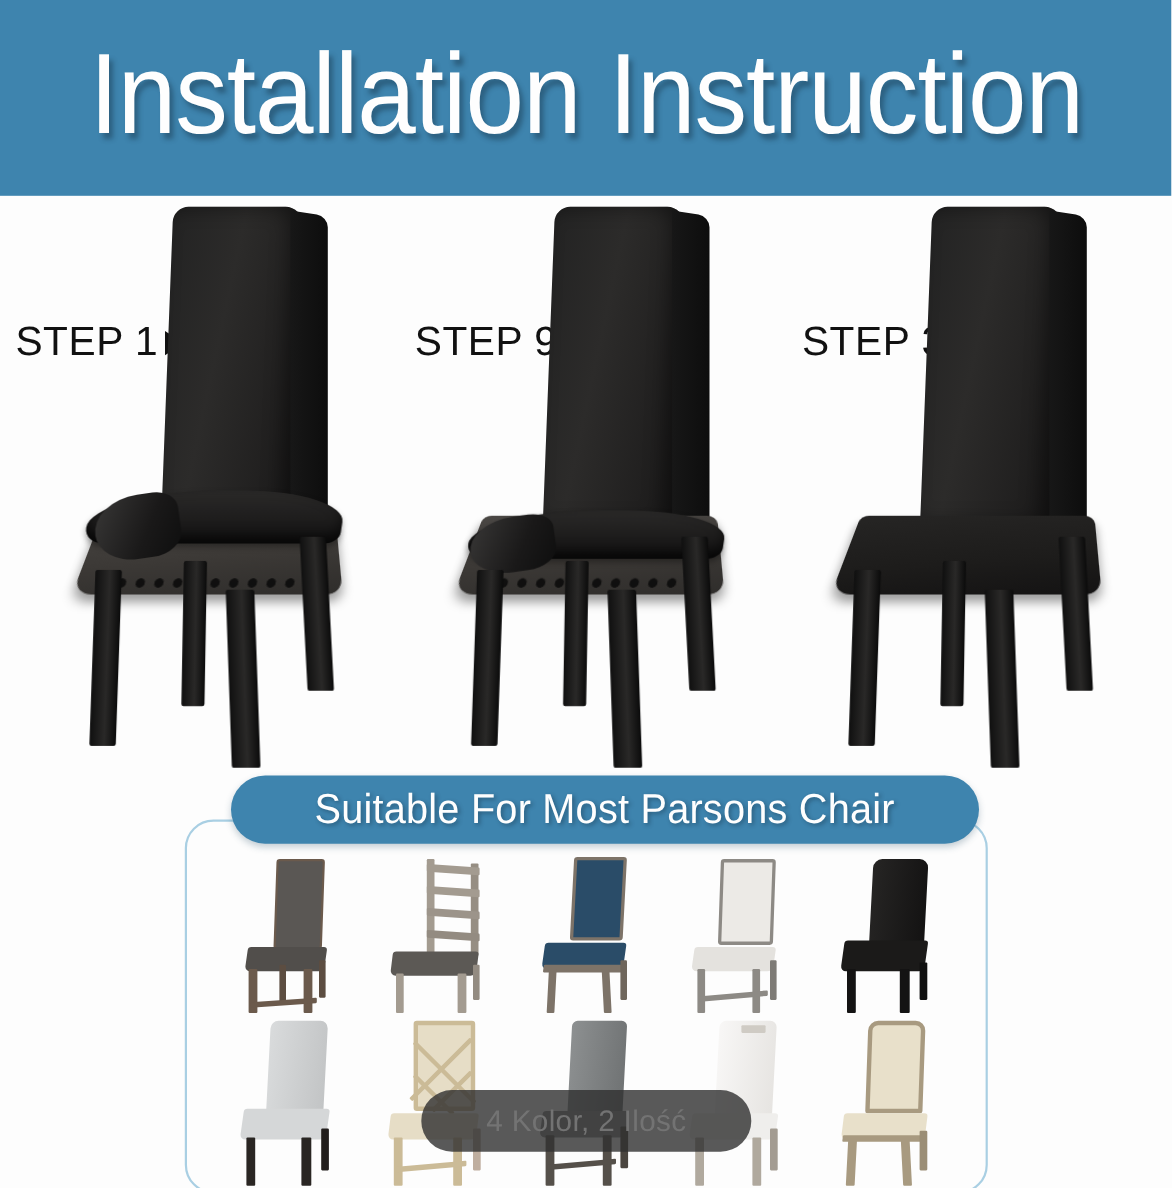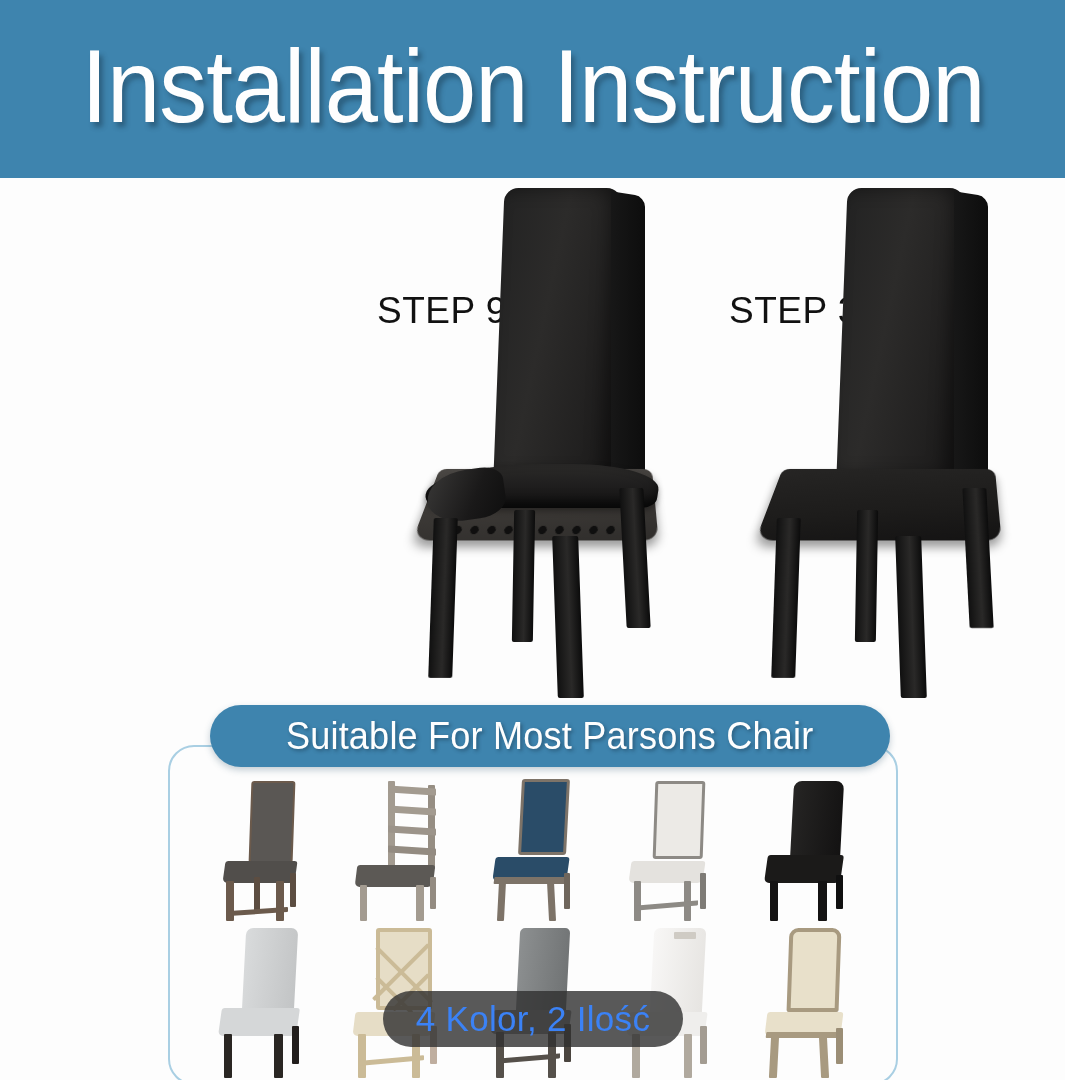--- a/index.html
+++ b/index.html
@@ -159,32 +159,50 @@
   .m-rail { position:absolute; border-radius:1px; }
 
   
   .kolor-pill {
     position:absolute; left:383px; top:991px; width:300px; height:56px;
     background:rgba(48,48,48,0.80);
     border-radius:28px;
     display:flex; align-items:center; justify-content:center;
   }
   .kolor-pill span {
-    font-size:35px; color:#3b82f6; white-space:nowrap; letter-spacing:0.3px;
+    font-size:27px; color:#737373; white-space:nowrap; letter-spacing:0.3px;
   }
 </style>
 </head>
 <body>
 
 <div class="header">
   <div class="header-title">Installation Instruction</div>
 </div>
 
 <div class="steps">
 
+  <div class="step-cell c1">
+    <div class="step-label">
+      <span>STEP 1</span>
+      <span class="tri"></span>
+    </div>
+    <div class="chair b1">
+      <div class="back"></div>
+      <div class="back-side"></div>
+      <div class="seat"></div>
+      <div class="nails"></div>
+      <div class="seat-drape"></div>
+      <div class="drape-fold"></div>
+      <div class="leg bl"></div>
+      <div class="leg br"></div>
+      <div class="leg fl"></div>
+      <div class="leg fr"></div>
+    </div>
+  </div>
 
   <div class="step-cell c2">
     <div class="step-label">
       <span>STEP 9</span>
       <span class="tri"></span>
     </div>
     <div class="chair b2">
       <div class="back"></div>
       <div class="back-side"></div>
       <div class="seat"></div>

